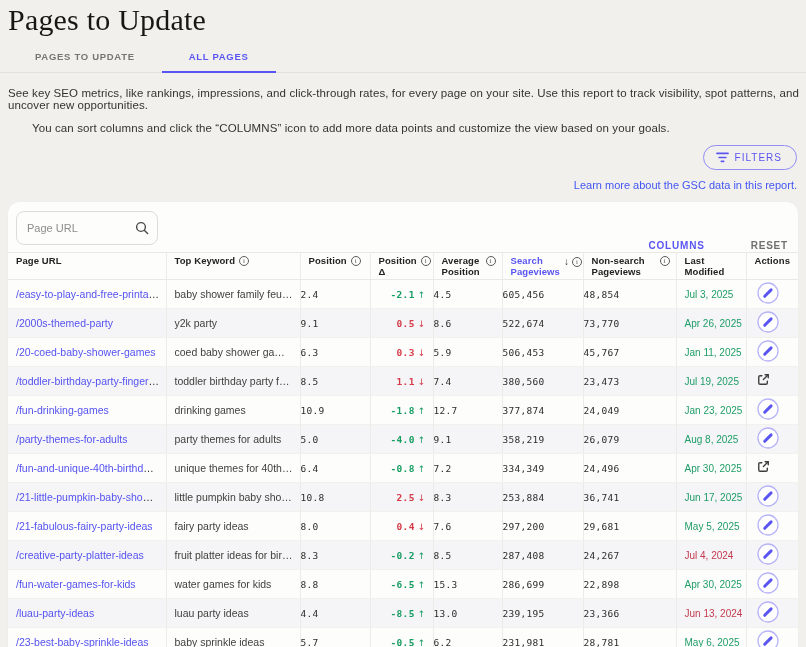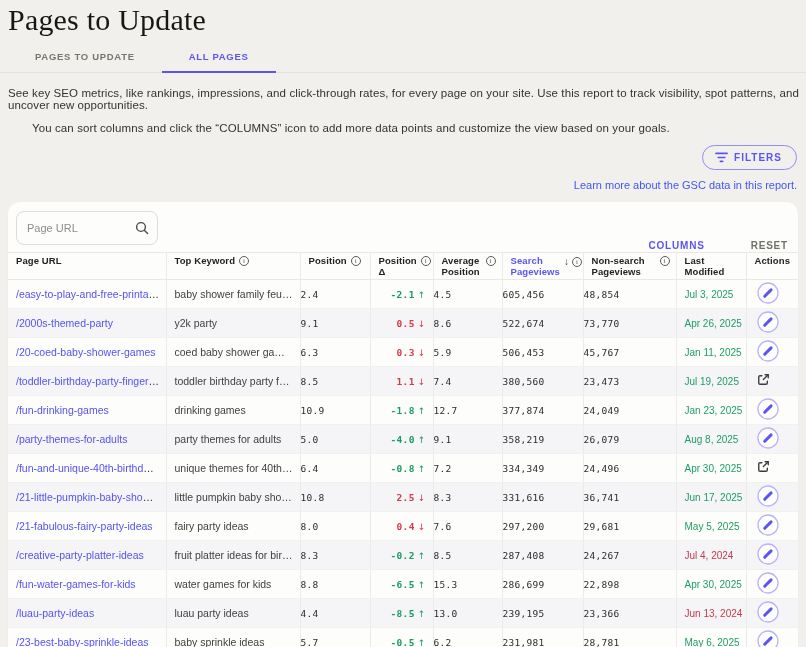--- a/index.html
+++ b/index.html
@@ -43,21 +43,21 @@
   .desc { font-size:11.5px; color:#33332f; padding-left:8px; letter-spacing:0.1px; }
   .desc-1 { margin-top:14px; }
   .desc-2 { margin-top:11px;padding-left:32px; }
 
   .filters-row { display:flex; justify-content:flex-end; margin-top:11px; padding-right:9px; }
   .filters-btn {
     display:inline-flex; align-items:center; gap:6px;
     background:transparent; cursor:pointer;
     border:1.5px solid #918df6; border-radius:14px;
     color:#5a55f2; font-family:"Liberation Sans", sans-serif;
-    font-size:10px; font-weight:700; letter-spacing:1px;
+    font-size:10px; font-weight:400; letter-spacing:1px;
     padding:6px 14px 6px 12px; height:25px;
   }
   .learn-row { display:flex; justify-content:flex-end; margin-top:9px; padding-right:9px; }
   .learn-link { font-size:11px; color:#4356f2; text-decoration:none; cursor:pointer;padding-left:12px; }
 
   
   .card {
     margin:11px 8px 0 8px;
     width:790px;
     background:#fdfdfc;
@@ -379,21 +379,21 @@
                     <path d="M12 2 6.9 7.1"></path>
                   </svg></span>
               </button></td>
           </tr>
           <tr class="striped">
             <td class="c-url"><a>/21-little-pumpkin-baby-shower-ideas</a></td>
             <td class="c-kw">little pumpkin baby shower</td>
             <td class="num">10.8</td>
             <td class="c-delta down"><span>2.5</span><span class="arrow">↓</span></td>
             <td class="num">8.3</td>
-            <td class="num">331,616</td>
+            <td class="num">253,884</td>
             <td class="num">36,741</td>
             <td class="c-date recent">Jun 17, 2025</td>
             <td class="c-action"><button class="action-btn">
                 <span><svg width="22" height="22" viewBox="0 0 22 22">
                     <circle cx="11" cy="11" r="10" fill="#ffffff" stroke="#b6b3f8" stroke-width="1.3"></circle>
                     <line x1="7.7" y1="14.3" x2="14.1" y2="7.9" stroke="#5a55f2" stroke-width="3" stroke-linecap="round"></line>
                   </svg></span>
               </button></td>
           </tr>
           <tr>

